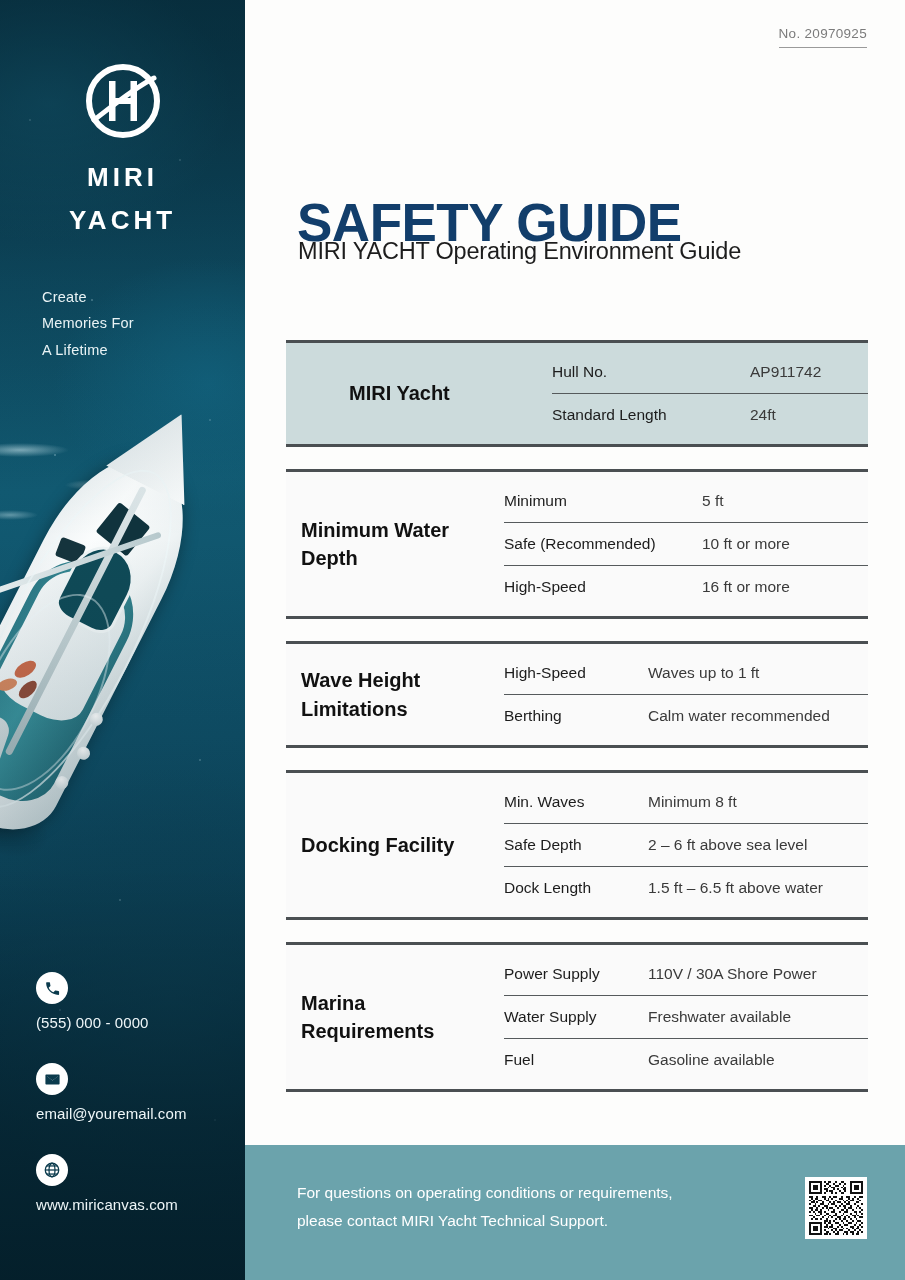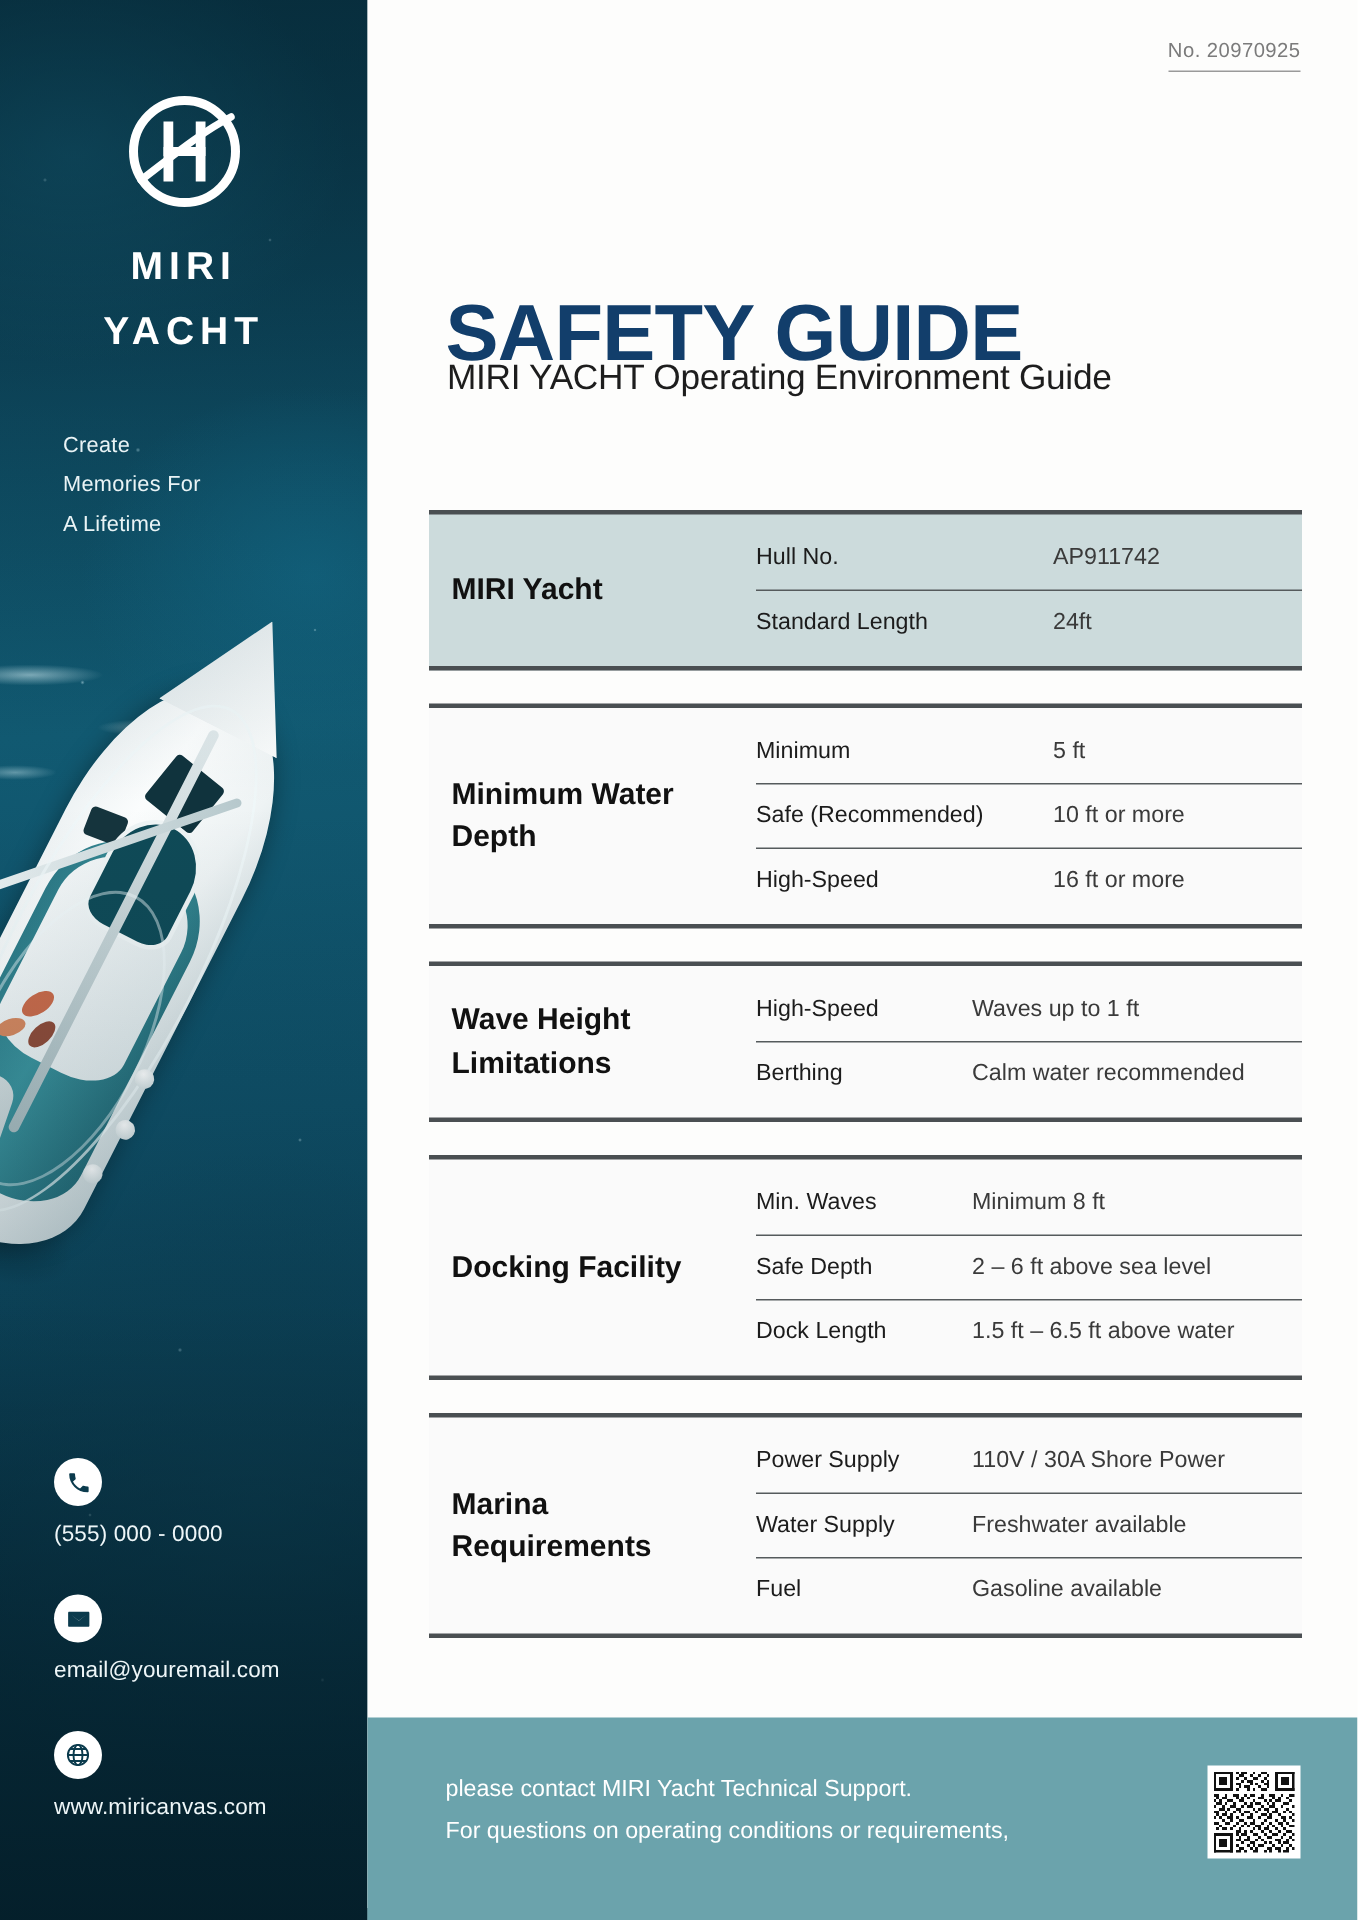--- a/index.html
+++ b/index.html
@@ -180,21 +180,21 @@
   .sect-rows{flex:1 1 auto;display:flex;flex-direction:column;justify-content:center;padding:8px 0;}
   .row{display:flex;align-items:flex-end;}
   .row + .row .rk, .row + .row .rv{border-top:1.3px solid #555a5c;}
   .rk{
     font-size:15.5px;color:#1c1c1c;padding:12px 10px 12px 0;box-sizing:border-box;
   }
   .rv{
     font-size:15.5px;color:#3a3a3a;padding:12px 8px 12px 12px;flex:1 1 auto;box-sizing:border-box;
   }
   
-  .w-a .sect-label{width:218px;}
+  .w-a .sect-label{width:218px;margin-left:48px;}
   .w-a .rk{width:186px;}
   .w-b .sect-label{width:218px;}
   .w-b .rk{width:186px;}
   .w-c .sect-label{width:218px;}
   .w-c .rk{width:132px;}
 
   
   .footer{
     position:absolute;left:245px;top:1145px;width:660px;height:135px;
     background:#6ba3ac;
@@ -395,22 +395,22 @@
             <div class="rv">Gasoline available</div>
           </div>
         </div>
       </section>
 
     </div>
   </main>
 
   <footer class="footer">
     <div class="footer-text">
+      <div>For questions on operating conditions or requirements,</div>
       <div>please contact MIRI Yacht Technical Support.</div>
-      <div>For questions on operating conditions or requirements,</div>
     </div>
     <div class="qr">
       <svg width="54" height="54" viewBox="0 0 29 29" shape-rendering="crispEdges">
         <rect width="29" height="29" fill="#ffffff"></rect>
         <g fill="#111111">
           <rect x="0" y="0" width="7" height="1"></rect>
             <rect x="0" y="6" width="7" height="1"></rect>
           <rect x="0" y="0" width="1" height="7"></rect>
             <rect x="6" y="0" width="1" height="7"></rect>
           <rect x="2" y="2" width="3" height="3"></rect>

